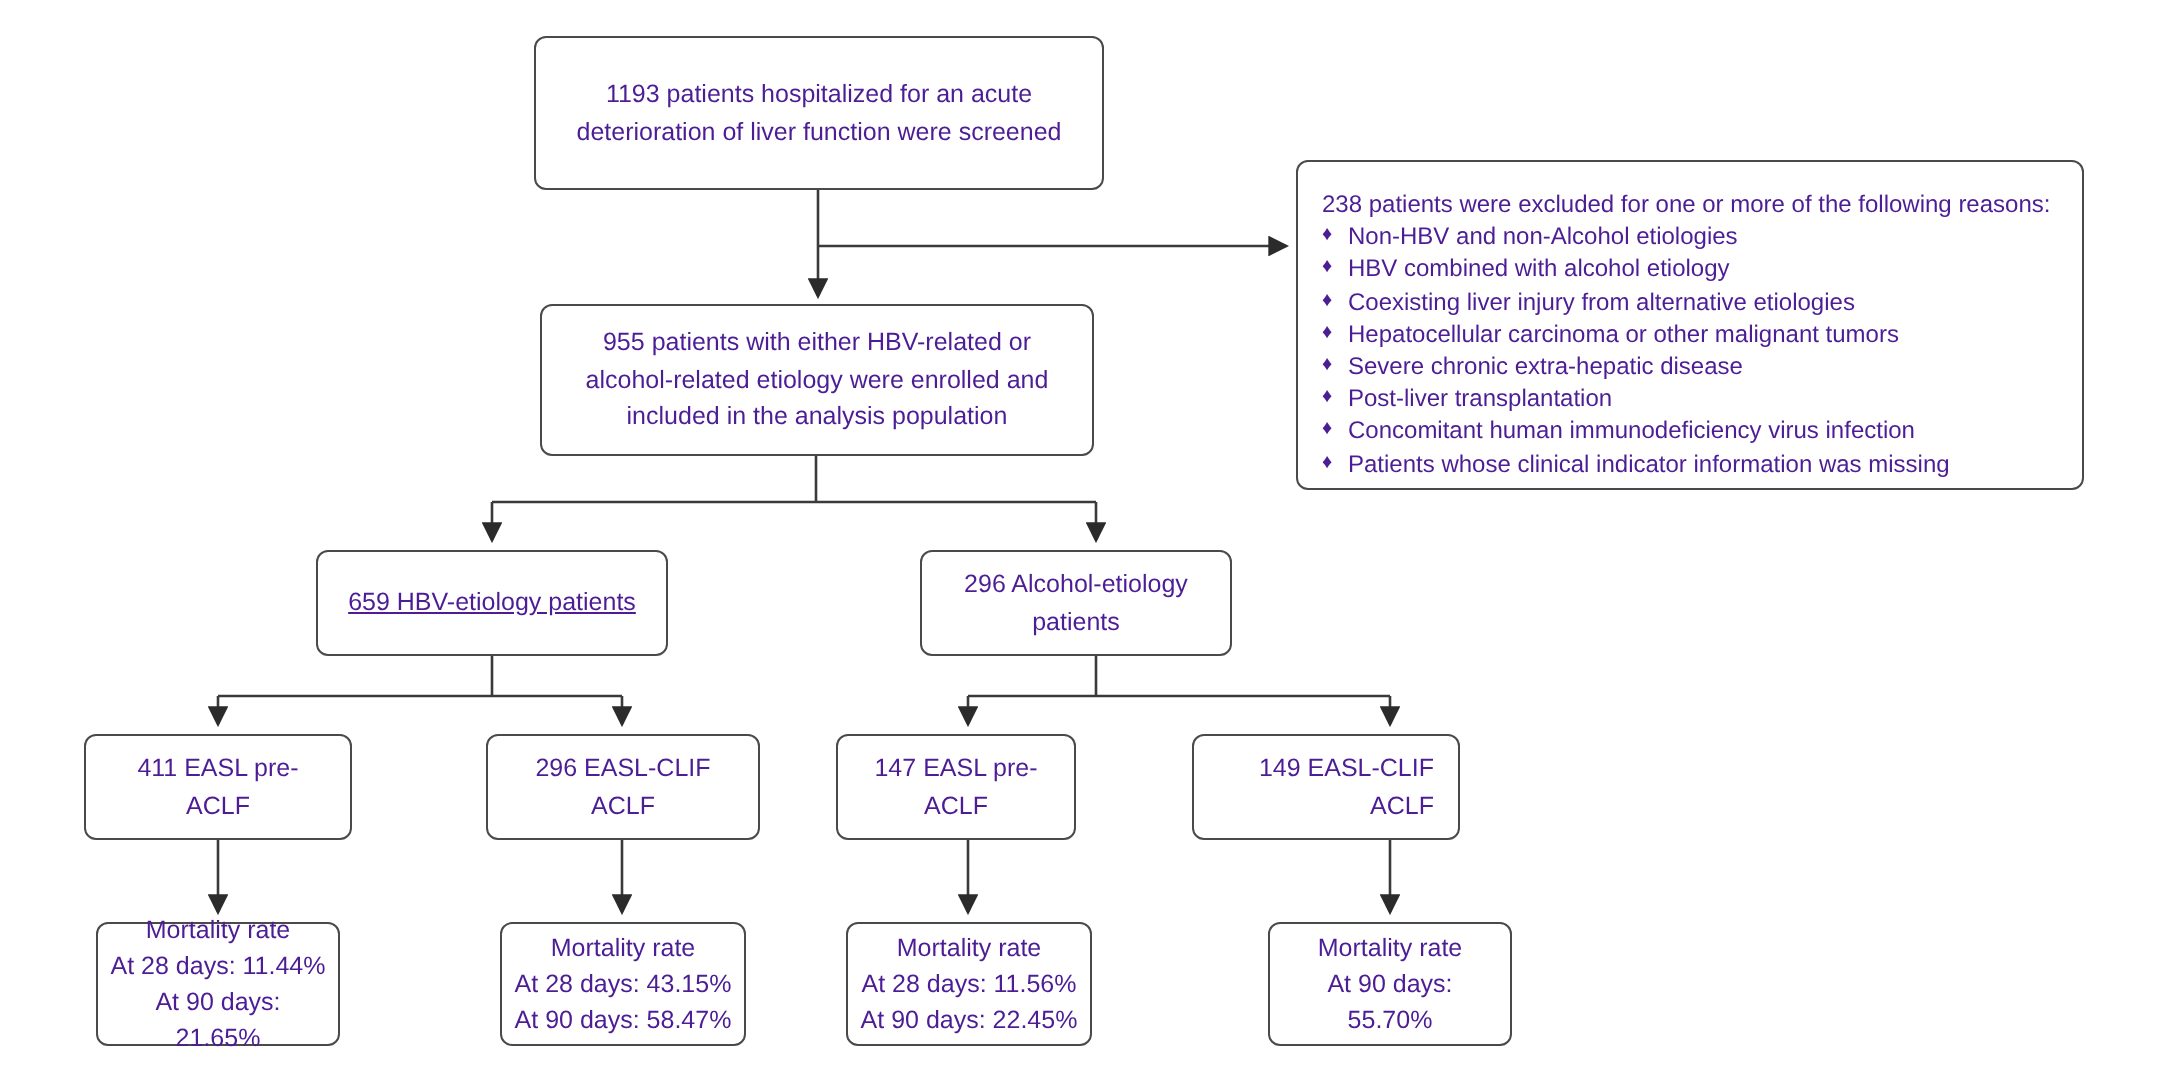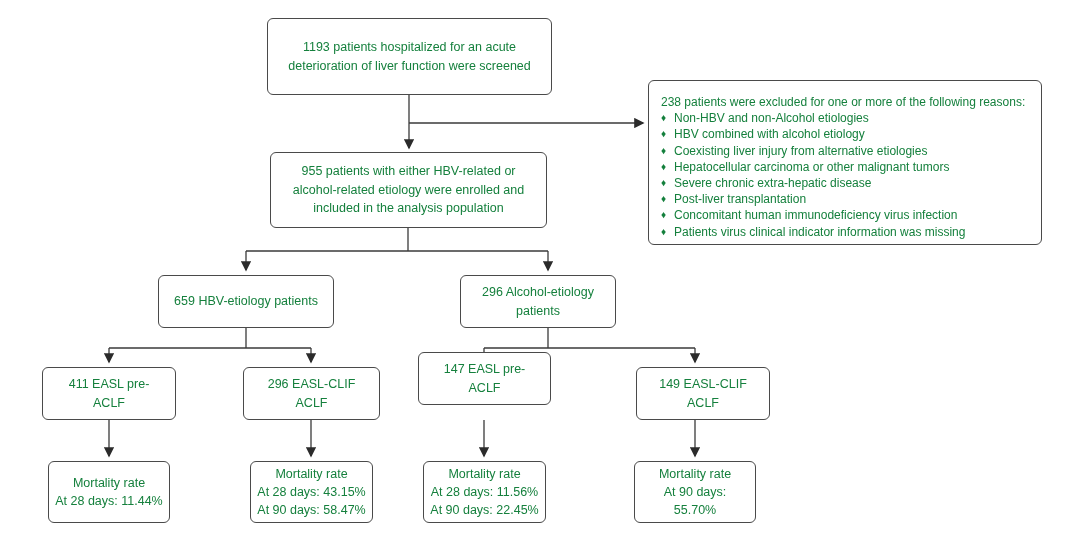--- a/index.html
+++ b/index.html
@@ -2,21 +2,21 @@
 <html><head>
 <meta charset="utf-8">
 <style>
   html, body { margin: 0; padding: 0; background: #ffffff; }
   .canvas {
     position: relative;
     width: 1080px;
     height: 536px;
     background: #ffffff;
     font-family: "Liberation Sans", sans-serif;
-    color: #15803d;
+    color: #4c1d95;
     overflow: hidden;
   }
   svg.connectors {
     position: absolute;
     left: 0; top: 0;
     width: 1080px; height: 536px;
     pointer-events: none;
   }
   .box {
     position: absolute;
@@ -35,26 +35,26 @@
   }
   .box--screened   { left: 267px; top: 18px;  width: 285px; height: 77px; }
   .box--excluded   {
     left: 648px; top: 46px; width: 394px; height: 165px;
     display: block; text-align: left;
     font-size: 12px; line-height: 16.2px;
     padding: 13px 12px 8px 12px;
     margin-top: 34px;
   }
   .box--enrolled   { left: 270px; top: 152px; width: 277px; height: 76px; }
-  .box--hbv        { left: 158px; top: 275px; width: 176px; height: 53px; }
+  .box--hbv        { left: 158px; top: 275px; width: 176px; height: 53px; text-decoration: underline; }
   .box--alcohol    { left: 460px; top: 275px; width: 156px; height: 53px; }
   .box--easl1      { left: 42px;  top: 367px; width: 134px; height: 53px; justify-content: center; }
   .box--easl2      { left: 243px; top: 367px; width: 137px; height: 53px; }
-  .box--easl3      { left: 418px; top: 352px; width: 133px; height: 53px; }
-  .box--easl4      { left: 636px; top: 367px; width: 134px; height: 53px; }
+  .box--easl3      { left: 418px; top: 367px; width: 120px; height: 53px; }
+  .box--easl4      { left: 596px; top: 367px; width: 134px; height: 53px; text-align: right; }
   .box--mort       { top: 461px; height: 62px; font-size: 12.5px; line-height: 1.44; padding: 4px 6px; }
   .box--mort1      { left: 48px;  width: 122px; }
   .box--mort2      { left: 250px; width: 123px; }
   .box--mort3      { left: 423px; width: 123px; }
   .box--mort4      { left: 634px; width: 122px; }
   .excl-list { margin: 0; padding: 0; list-style: none; }
   .excl-item { display: flex; }
   .excl-bullet { width: 13px; flex: 0 0 13px; font-size: 10px; }
 </style>
 </head>
@@ -126,21 +126,21 @@
       <li class="excl-item">
         <span class="excl-bullet">♦</span>
         <span>Post-liver transplantation</span>
       </li>
       <li class="excl-item">
         <span class="excl-bullet">♦</span>
         <span>Concomitant human immunodeficiency virus infection</span>
       </li>
       <li class="excl-item">
         <span class="excl-bullet">♦</span>
-        <span>Patients virus clinical indicator information was missing</span>
+        <span>Patients whose clinical indicator information was missing</span>
       </li>
     </ul>
   </div>
 
   <div class="box box--enrolled">
     <span>955 patients with either HBV-related or alcohol-related etiology were enrolled and included in the analysis population</span>
   </div>
 
   <div class="box box--hbv">
     <span>659 HBV-etiology patients</span>
@@ -158,20 +158,21 @@
   <div class="box box--easl3">
     <span>147 EASL pre-ACLF</span>
   </div>
   <div class="box box--easl4">
     <span>149 EASL-CLIF ACLF</span>
   </div>
 
   <div class="box box--mort box--mort1">
     <div>Mortality rate</div>
     <div>At 28 days: 11.44%</div>
+    <div>At 90 days: 21.65%</div>
   </div>
   <div class="box box--mort box--mort2">
     <div>Mortality rate</div>
     <div>At 28 days: 43.15%</div>
     <div>At 90 days: 58.47%</div>
   </div>
   <div class="box box--mort box--mort3">
     <div>Mortality rate</div>
     <div>At 28 days: 11.56%</div>
     <div>At 90 days: 22.45%</div>

